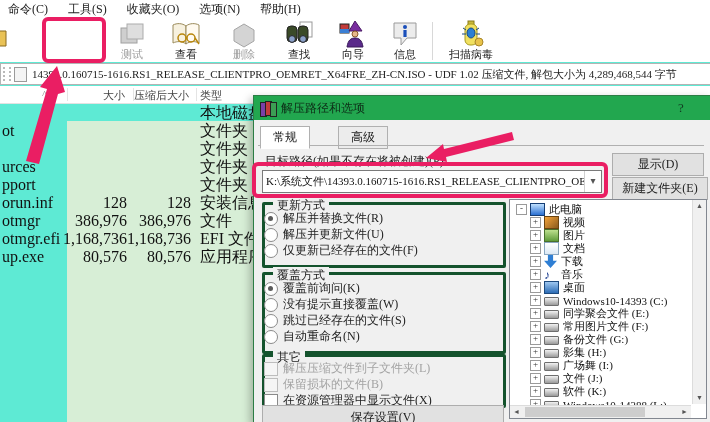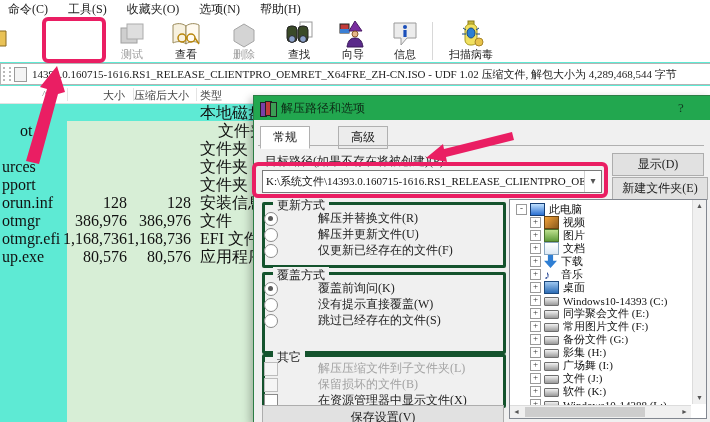--- a/index.html
+++ b/index.html
@@ -50,21 +50,21 @@
   .tabline{position:absolute;left:4px;top:49px;width:446px;height:1px;background:#b0b0b0;}
   .pathlabel{position:absolute;left:11px;top:57px;font-size:12px;color:#222;}
   .combo{position:absolute;left:8px;top:74px;width:338px;height:21px;background:#fff;border:1px solid #7a7a7a;
          display:flex;align-items:center;}
   .combo .val{flex:1;font-size:11px;padding-left:3px;white-space:nowrap;overflow:hidden;color:#111;}
   .combo .drop{width:16px;text-align:center;color:#555;font-size:10px;border-left:1px solid #d0d0d0;align-self:stretch;line-height:20px;}
   .dbtn{position:absolute;background:#e1e1e1;border:1px solid #adadad;font-size:12px;color:#222;
         display:flex;align-items:center;justify-content:center;}
   .grp{position:absolute;border:3px solid #14532d;border-radius:2px;}
   .grp .gt{position:absolute;top:-8px;left:8px;background:#f0f0f0;padding:0 4px;font-size:12px;color:#222;}
-  .opt{position:absolute;left:10px;display:flex;align-items:center;height:15px;font-size:12px;color:#222;gap:35px;}
+  .opt{position:absolute;left:10px;display:flex;align-items:center;height:15px;font-size:12px;color:#222;}
   .opt .lbl{white-space:nowrap;}
   .opt.dis .lbl{color:#a3a3a3;}
   .radio{width:12px;height:12px;border:1px solid #8a8a8a;border-radius:50%;background:#fff;margin-right:5px;position:relative;flex:none;}
   .radio.on::after{content:"";position:absolute;left:3px;top:3px;width:5px;height:5px;border-radius:50%;background:#5a5a5a;}
   .cb{width:12px;height:12px;border:1px solid #8a8a8a;background:#fff;margin-right:5px;flex:none;}
   .opt.dis .cb{border-color:#bdbdbd;background:#f5f5f5;}
   .savebtn{left:8px;top:309px;width:240px;height:22px;}
   
   .tree{position:absolute;left:255px;top:103px;width:196px;height:218px;background:#fff;border:1px solid #828790;}
   .titem{position:absolute;display:flex;align-items:center;height:13px;font-size:11px;color:#111;white-space:nowrap;}
@@ -209,21 +209,21 @@
   </div>
 
   <div class="greenband" id="greenband" style="background: rgb(215, 238, 214);"></div>
   <div>
     <div class="frow" style="top:104px;">
       <span class="fc-name"></span>
         <span class="fc-size"></span>
         <span class="fc-packed"></span>
         <span class="fc-type">本地磁盘</span>
     </div>
-    <div class="frow" style="top:122px;margin-left:18px;">
+    <div class="frow" style="top:122px;">
       <span class="fc-name">ot</span>
         <span class="fc-size"></span>
         <span class="fc-packed"></span>
         <span class="fc-type">文件夹</span>
     </div>
     <div class="frow" style="top:140px;">
       <span class="fc-name"></span>
         <span class="fc-size"></span>
         <span class="fc-packed"></span>
         <span class="fc-type">文件夹</span>
@@ -319,20 +319,24 @@
         <span class="lbl">覆盖前询问(K)</span>
       </div>
     <div class="opt" style="top:201px;">
         <span class="radio"></span>
         <span class="lbl">没有提示直接覆盖(W)</span>
       </div>
     <div class="opt" style="top:217px;">
         <span class="radio"></span>
         <span class="lbl">跳过已经存在的文件(S)</span>
       </div>
+    <div class="opt" style="top:233px;">
+        <span class="radio"></span>
+        <span class="lbl">自动重命名(N)</span>
+      </div>
 
     <div class="grp" style="left:8px;top:258px;width:238px;height:48px;">
       <span class="gt">其它</span>
     </div>
     <div class="opt dis" style="top:265px;">
         <span class="cb"></span>
         <span class="lbl">解压压缩文件到子文件夹(L)</span>
       </div>
     <div class="opt dis" style="top:281px;">
         <span class="cb"></span>

